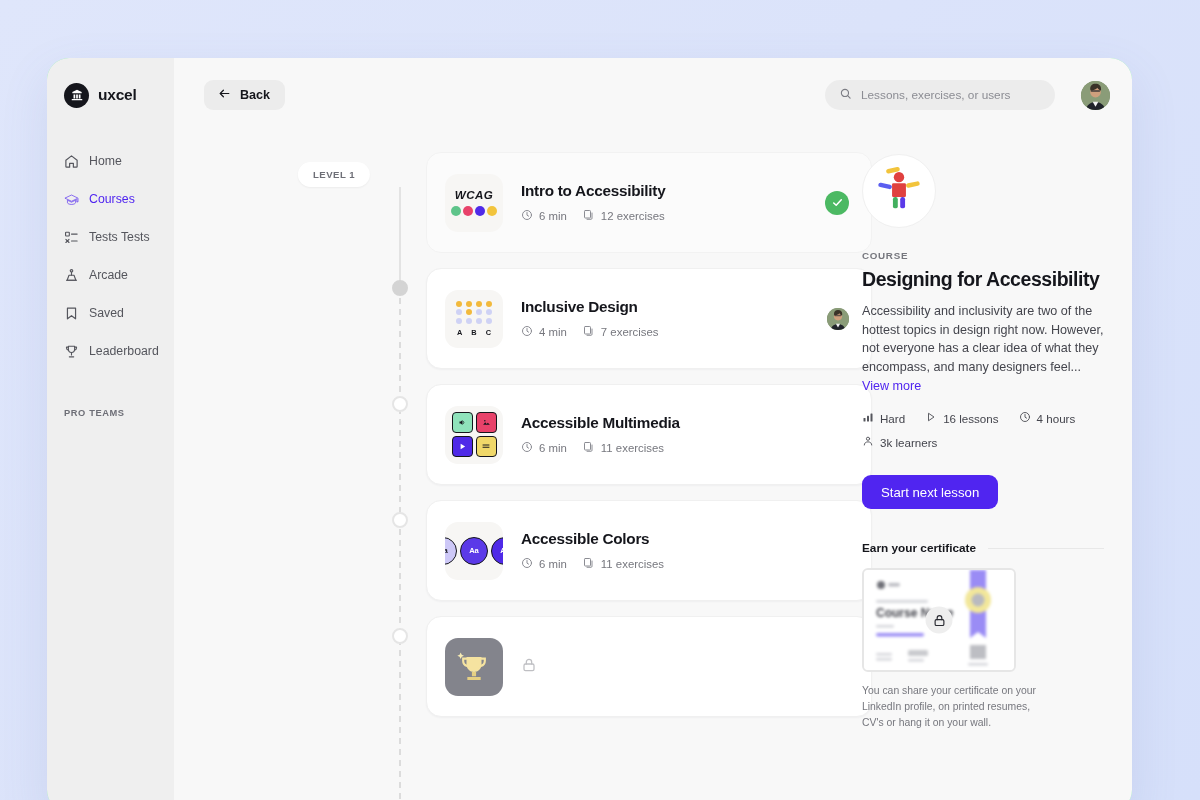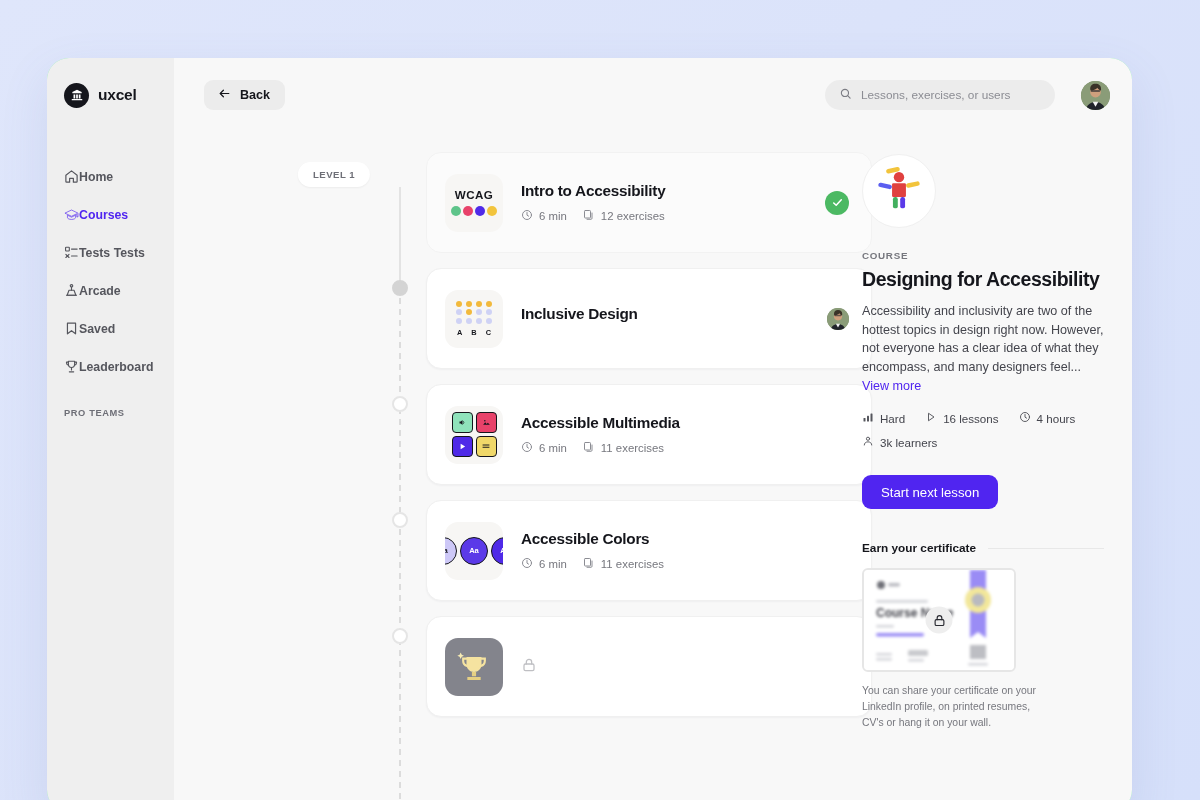--- a/index.html
+++ b/index.html
@@ -28,23 +28,23 @@
   }
   .brand { display: flex; align-items: center; gap: 9px; padding: 0 0 0 17px; height: 30px; }
   .brand-mark {
     width: 25px; height: 25px; border-radius: 50%;
     background: #15161c; display: flex; align-items: center; justify-content: center;
   }
   .brand-name { font-size: 15.5px; font-weight: 700; color: #15161c; letter-spacing: -0.2px; }
 
   .nav { margin-top: 44px; }
   .nav-item {
-    display: flex; align-items: flex-end; 
+    display: flex; align-items: flex-start; gap: 10px;
     height: 30px; padding-left: 17px; margin-bottom: 8px;
-    color: #55565d; font-size: 12.3px; font-weight: 700; cursor: pointer;
+    color: #55565d; font-size: 12.3px; font-weight: 400; cursor: pointer;
   }
   .nav-item .ico { width: 15px; height: 15px; display: flex; align-items: center; justify-content: center; flex: 0 0 15px; }
   .nav-item.active { color: #5025f0; }
   .nav-item.active .ico svg { stroke: #5025f0; fill: none; }
 
   .nav-section-title {
     margin: 34px 0 10px 17px;
     font-size: 9.3px; font-weight: 700; letter-spacing: 0.6px;
     color: #6e6f77;
   }
@@ -144,21 +144,21 @@
   .check-badge {
     width: 24px; height: 24px; border-radius: 50%;
     background: #4cb963; display: flex; align-items: center; justify-content: center;
   }
   .card-avatar {
     width: 22px; height: 22px; border-radius: 50%;
     overflow: hidden; background: #7d8f6e;
   }
 
   
-  .wcag-txt { font-size: 11.6px; font-weight: 800; color: #15161c; letter-spacing: 0.4px; line-height: 1; }
+  .wcag-txt { font-size: 11.6px; font-weight: 800; color: #15161c; letter-spacing: 0.4px; line-height: 1; font-style: italic; }
   .wcag-dots { display: flex; gap: 2px; margin-top: 5px; }
   .wcag-dots i { width: 10px; height: 10px; border-radius: 50%; display: block; }
 
   .braille { display: flex; gap: 4px; }
   .braille .col { display: flex; flex-direction: column; gap: 2.5px; }
   .braille .col span { width: 6px; height: 6px; border-radius: 50%; background: #cfd2f5; }
   .braille .col span.on { background: #f2b93c; }
   .braille-letters { display: flex; gap: 9px; margin-top: 4px; font-size: 7.4px; font-weight: 800; color: #15161c; }
 
   .quad { display: grid; grid-template-columns: 21px 21px; grid-template-rows: 21px 21px; gap: 3px; }
@@ -423,20 +423,40 @@
                   </div>
               </div>
               <div class="braille-letters">
                 <span>A</span>
                 <span>B</span>
                 <span>C</span>
               </div>
             </div>
             <div class="lesson-texts">
               <div class="lesson-title">Inclusive Design</div>
+              <div class="lesson-meta">
+                <span class="meta-item">
+                  <span>
+                    <svg width="12" height="12" viewBox="0 0 24 24" fill="none" stroke="#8b8c93" stroke-width="2" stroke-linecap="round">
+                        <circle cx="12" cy="12" r="9"></circle>
+                        <path d="M12 7v5.3l3.2 2"></path>
+                      </svg>
+                  </span>
+                  <span>4 min</span>
+                </span>
+                <span class="meta-item">
+                  <span>
+                    <svg width="12" height="12" viewBox="0 0 24 24" fill="none" stroke="#8b8c93" stroke-width="2" stroke-linecap="round">
+                        <rect x="3" y="3" width="12" height="15" rx="1.6"></rect>
+                        <path d="M18 8v10.5a2 2 0 0 1-2 2H8"></path>
+                      </svg>
+                  </span>
+                  <span>7 exercises</span>
+                </span>
+              </div>
             </div>
             <div class="card-right">
               <span class="card-avatar">
                 <svg width="22" height="22" viewBox="0 0 29 29">
                   <rect width="29" height="29" fill="#8a9c78"></rect>
                   <circle cx="14.5" cy="11" r="5.4" fill="#cf9f7d"></circle>
                   <path d="M14.5 2.8c3.4 0 5.6 2 5.6 5.1 0 .7-.2 1.4-.4 1.8-1.4-.5-3.1-2-3.3-2.9-1.2 1.4-3.4 2.4-5.2 2.7-.5.1-1.2.1-1.7-.2-.2-.5-.3-1-.3-1.5 0-3 2-5 5.3-5z" fill="#3a3228"></path>
                   <rect x="9.6" y="9" width="9.6" height="2" rx="1" fill="#2b2b30" opacity=".65"></rect>
                   <path d="M4.7 29c.9-5 4.8-8 9.8-8s8.9 3 9.8 8z" fill="#21242b"></path>
                   <path d="M11.7 20.8h5.6l-2.8 5z" fill="#f2f2f2"></path>

